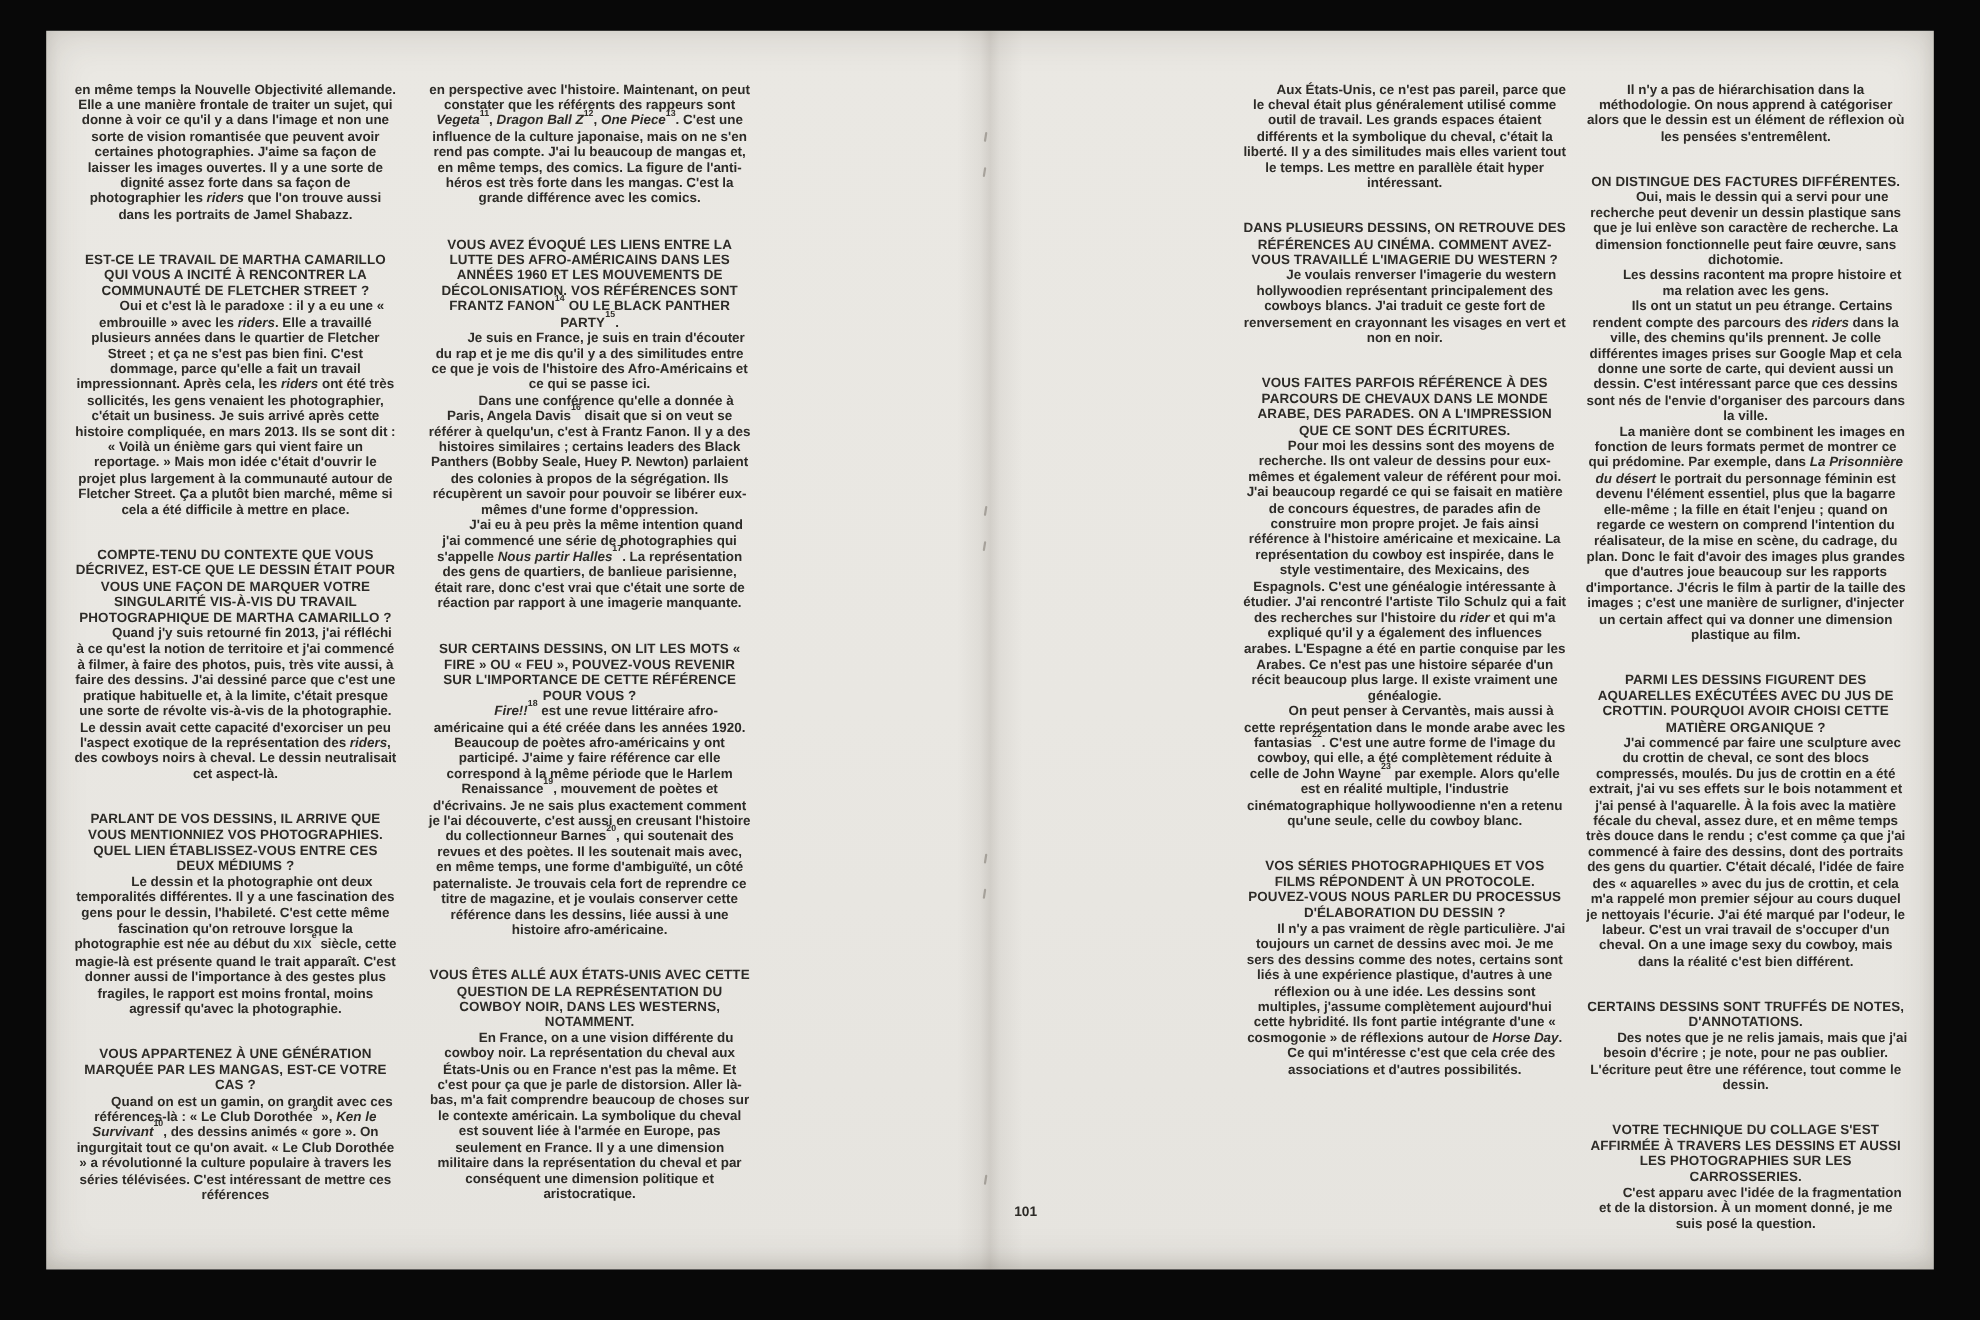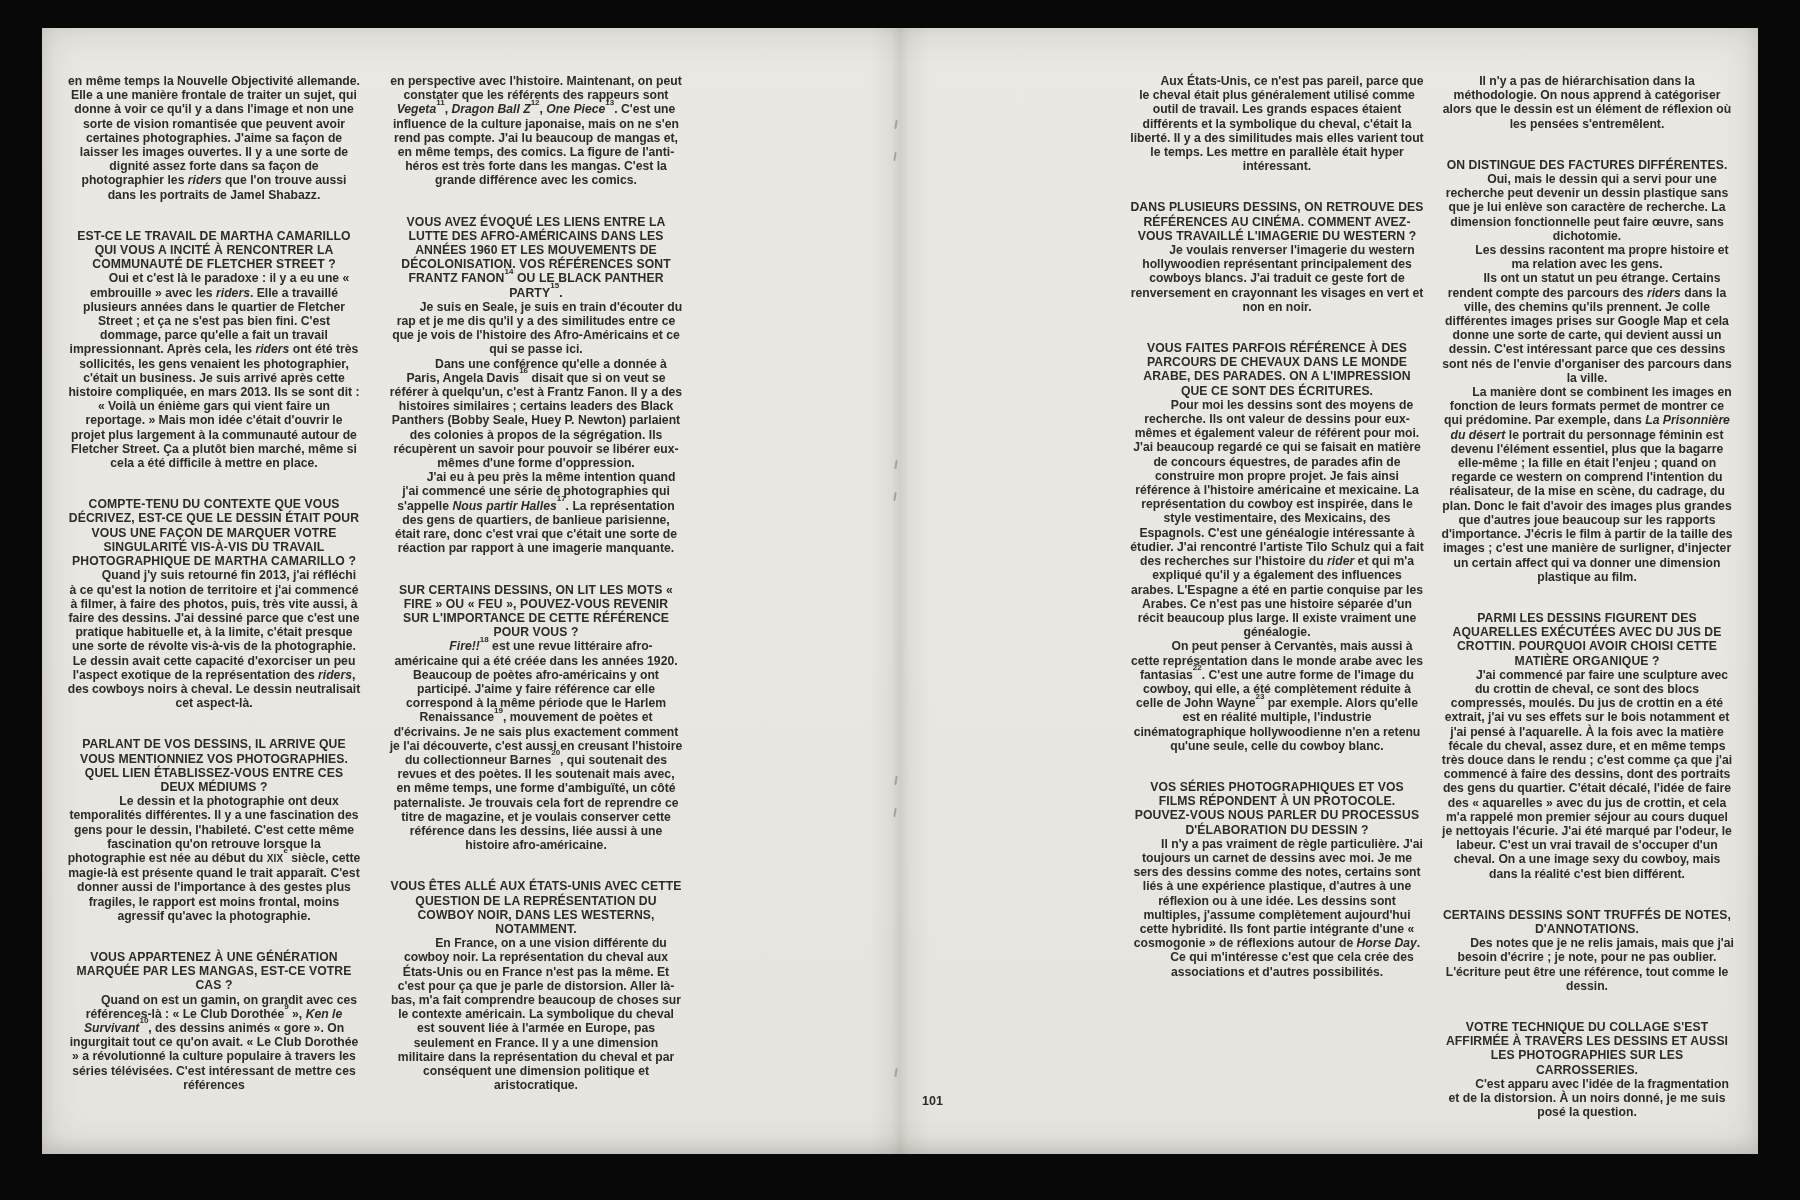--- a/index.html
+++ b/index.html
@@ -57,21 +57,21 @@
       <div class="q">COMPTE-TENU DU CONTEXTE QUE VOUS DÉCRIVEZ, EST-CE QUE LE DESSIN ÉTAIT POUR VOUS UNE FAÇON DE MARQUER VOTRE SINGULARITÉ VIS-À-VIS DU TRAVAIL PHOTOGRAPHIQUE DE MARTHA CAMARILLO ?</div>
       <div class="p">Quand j'y suis retourné fin 2013, j'ai réfléchi à ce qu'est la notion de territoire et j'ai commencé à filmer, à faire des photos, puis, très vite aussi, à faire des dessins. J'ai dessiné parce que c'est une pratique habituelle et, à la limite, c'était presque une sorte de révolte vis-à-vis de la photographie. Le dessin avait cette capacité d'exorciser un peu l'aspect exotique de la représentation des <i>riders</i>, des cowboys noirs à cheval. Le dessin neutralisait cet aspect-là.</div>
       <div class="q">PARLANT DE VOS DESSINS, IL ARRIVE QUE VOUS MENTIONNIEZ VOS PHOTOGRAPHIES. QUEL LIEN ÉTABLISSEZ-VOUS ENTRE CES DEUX MÉDIUMS ?</div>
       <div class="p">Le dessin et la photographie ont deux temporalités différentes. Il y a une fascination des gens pour le dessin, l'habileté. C'est cette même fascination qu'on retrouve lorsque la photographie est née au début du <span class="sc">xix</span><sup>e</sup> siècle, cette magie-là est présente quand le trait apparaît. C'est donner aussi de l'importance à des gestes plus fragiles, le rapport est moins frontal, moins agressif qu'avec la photographie.</div>
       <div class="q">VOUS APPARTENEZ À UNE GÉNÉRATION MARQUÉE PAR LES MANGAS, EST-CE VOTRE CAS ?</div>
       <div class="p">Quand on est un gamin, on grandit avec ces références-là : « Le Club Dorothée<sup>9</sup> », <i>Ken le Survivant</i><sup>10</sup>, des dessins animés « gore ». On ingurgitait tout ce qu'on avait. « Le Club Dorothée » a révolutionné la culture populaire à travers les séries télévisées. C'est intéressant de mettre ces références</div>
     </div>
   <div class="col" style="left:347px;">
       <div class="p ni">en perspective avec l'histoire. Maintenant, on peut constater que les référents des rappeurs sont <i>Vegeta</i><sup>11</sup>, <i>Dragon Ball Z</i><sup>12</sup>, <i>One Piece</i><sup>13</sup>. C'est une influence de la culture japonaise, mais on ne s'en rend pas compte. J'ai lu beaucoup de mangas et, en même temps, des comics. La figure de l'anti-héros est très forte dans les mangas. C'est la grande différence avec les comics.</div>
       <div class="q">VOUS AVEZ ÉVOQUÉ LES LIENS ENTRE LA LUTTE DES AFRO-AMÉRICAINS DANS LES ANNÉES 1960 ET LES MOUVEMENTS DE DÉCOLONISATION. VOS RÉFÉRENCES SONT FRANTZ FANON<sup>14</sup> OU LE BLACK PANTHER PARTY<sup>15</sup>.</div>
-      <div class="p">Je suis en Seale, je suis en train d'écouter du rap et je me dis qu'il y a des similitudes entre ce que je vois de l'histoire des Afro-Américains et ce qui se passe ici.</div>
+      <div class="p">Je suis en France, je suis en train d'écouter du rap et je me dis qu'il y a des similitudes entre ce que je vois de l'histoire des Afro-Américains et ce qui se passe ici.</div>
       <div class="p">Dans une conférence qu'elle a donnée à Paris, Angela Davis<sup>16</sup> disait que si on veut se référer à quelqu'un, c'est à Frantz Fanon. Il y a des histoires similaires ; certains leaders des Black Panthers (Bobby Seale, Huey P. Newton) parlaient des colonies à propos de la ségrégation. Ils récupèrent un savoir pour pouvoir se libérer eux-mêmes d'une forme d'oppression.</div>
       <div class="p">J'ai eu à peu près la même intention quand j'ai commencé une série de photographies qui s'appelle <i>Nous partir Halles</i><sup>17</sup>. La représentation des gens de quartiers, de banlieue parisienne, était rare, donc c'est vrai que c'était une sorte de réaction par rapport à une imagerie manquante.</div>
       <div class="q">SUR CERTAINS DESSINS, ON LIT LES MOTS « FIRE » OU « FEU », POUVEZ-VOUS REVENIR SUR L'IMPORTANCE DE CETTE RÉFÉRENCE POUR VOUS ?</div>
       <div class="p"><i>Fire!!</i><sup>18</sup> est une revue littéraire afro-américaine qui a été créée dans les années 1920. Beaucoup de poètes afro-américains y ont participé. J'aime y faire référence car elle correspond à la même période que le Harlem Renaissance<sup>19</sup>, mouvement de poètes et d'écrivains. Je ne sais plus exactement comment je l'ai découverte, c'est aussi en creusant l'histoire du collectionneur Barnes<sup>20</sup>, qui soutenait des revues et des poètes. Il les soutenait mais avec, en même temps, une forme d'ambiguïté, un côté paternaliste. Je trouvais cela fort de reprendre ce titre de magazine, et je voulais conserver cette référence dans les dessins, liée aussi à une histoire afro-américaine.</div>
       <div class="q">VOUS ÊTES ALLÉ AUX ÉTATS-UNIS AVEC CETTE QUESTION DE LA REPRÉSENTATION DU COWBOY NOIR, DANS LES WESTERNS, NOTAMMENT.</div>
       <div class="p">En France, on a une vision différente du cowboy noir. La représentation du cheval aux États-Unis ou en France n'est pas la même. Et c'est pour ça que je parle de distorsion. Aller là-bas, m'a fait comprendre beaucoup de choses sur le contexte américain. La symbolique du cheval est souvent liée à l'armée en Europe, pas seulement en France. Il y a une dimension militaire dans la représentation du cheval et par conséquent une dimension politique et aristocratique.</div>
     </div>
   <div class="col" style="left:1088px;">
       <div class="p">Aux États-Unis, ce n'est pas pareil, parce que le cheval était plus généralement utilisé comme outil de travail. Les grands espaces étaient différents et la symbolique du cheval, c'était la liberté. Il y a des similitudes mais elles varient tout le temps. Les mettre en parallèle était hyper intéressant.</div>
       <div class="q">DANS PLUSIEURS DESSINS, ON RETROUVE DES RÉFÉRENCES AU CINÉMA. COMMENT AVEZ-VOUS TRAVAILLÉ L'IMAGERIE DU WESTERN ?</div>
@@ -88,17 +88,17 @@
       <div class="q">ON DISTINGUE DES FACTURES DIFFÉRENTES.</div>
       <div class="p">Oui, mais le dessin qui a servi pour une recherche peut devenir un dessin plastique sans que je lui enlève son caractère de recherche. La dimension fonctionnelle peut faire œuvre, sans dichotomie.</div>
       <div class="p">Les dessins racontent ma propre histoire et ma relation avec les gens.</div>
       <div class="p">Ils ont un statut un peu étrange. Certains rendent compte des parcours des <i>riders</i> dans la ville, des chemins qu'ils prennent. Je colle différentes images prises sur Google Map et cela donne une sorte de carte, qui devient aussi un dessin. C'est intéressant parce que ces dessins sont nés de l'envie d'organiser des parcours dans la ville.</div>
       <div class="p">La manière dont se combinent les images en fonction de leurs formats permet de montrer ce qui prédomine. Par exemple, dans <i>La Prisonnière du désert</i> le portrait du personnage féminin est devenu l'élément essentiel, plus que la bagarre elle-même ; la fille en était l'enjeu ; quand on regarde ce western on comprend l'intention du réalisateur, de la mise en scène, du cadrage, du plan. Donc le fait d'avoir des images plus grandes que d'autres joue beaucoup sur les rapports d'importance. J'écris le film à partir de la taille des images ; c'est une manière de surligner, d'injecter un certain affect qui va donner une dimension plastique au film.</div>
       <div class="q">PARMI LES DESSINS FIGURENT DES AQUARELLES EXÉCUTÉES AVEC DU JUS DE CROTTIN. POURQUOI AVOIR CHOISI CETTE MATIÈRE ORGANIQUE ?</div>
       <div class="p">J'ai commencé par faire une sculpture avec du crottin de cheval, ce sont des blocs compressés, moulés. Du jus de crottin en a été extrait, j'ai vu ses effets sur le bois notamment et j'ai pensé à l'aquarelle. À la fois avec la matière fécale du cheval, assez dure, et en même temps très douce dans le rendu ; c'est comme ça que j'ai commencé à faire des dessins, dont des portraits des gens du quartier. C'était décalé, l'idée de faire des « aquarelles » avec du jus de crottin, et cela m'a rappelé mon premier séjour au cours duquel je nettoyais l'écurie. J'ai été marqué par l'odeur, le labeur. C'est un vrai travail de s'occuper d'un cheval. On a une image sexy du cowboy, mais dans la réalité c'est bien différent.</div>
       <div class="q">CERTAINS DESSINS SONT TRUFFÉS DE NOTES, D'ANNOTATIONS.</div>
       <div class="p">Des notes que je ne relis jamais, mais que j'ai besoin d'écrire ; je note, pour ne pas oublier. L'écriture peut être une référence, tout comme le dessin.</div>
       <div class="q">VOTRE TECHNIQUE DU COLLAGE S'EST AFFIRMÉE À TRAVERS LES DESSINS ET AUSSI LES PHOTOGRAPHIES SUR LES CARROSSERIES.</div>
-      <div class="p">C'est apparu avec l'idée de la fragmentation et de la distorsion. À un noirs donné, je me suis posé la question.</div>
+      <div class="p">C'est apparu avec l'idée de la fragmentation et de la distorsion. À un moment donné, je me suis posé la question.</div>
     </div>
 
   <div class="pagenum">101</div>
 </div>
 
 </body></html>

